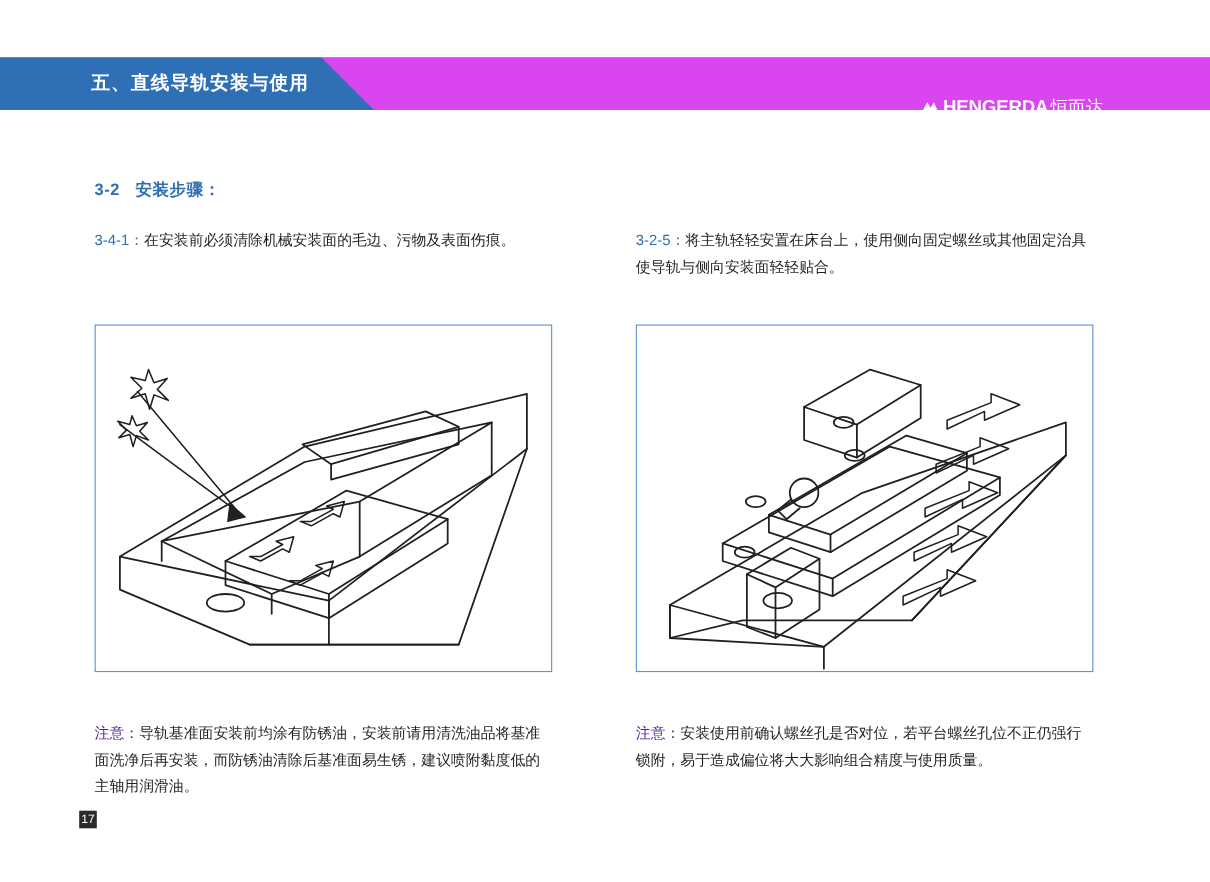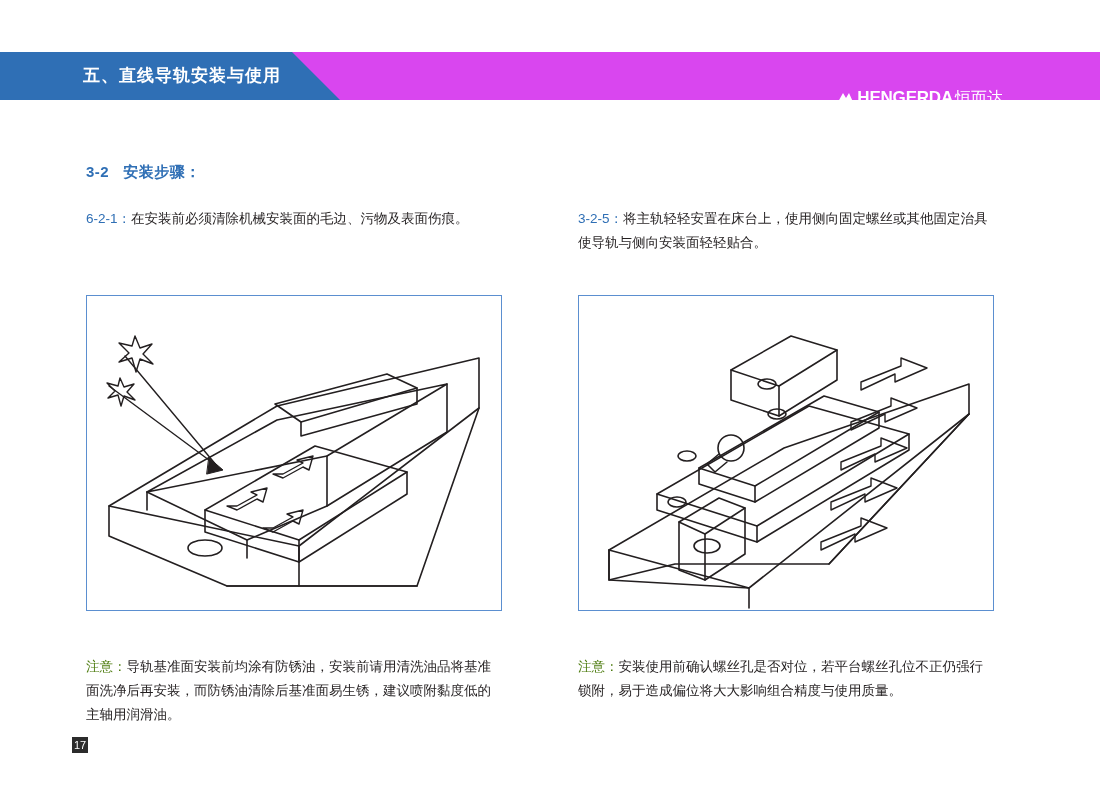--- a/index.html
+++ b/index.html
@@ -112,21 +112,21 @@
   .fig svg { display: block; }
 
   .note {
     position: absolute;
     top: 655px;
     font-size: 13.5px;
     line-height: 24px;
     color: #231f20;
     width: 418px;
   }
-  .note .lbl { color: #4d7c0f; }
+  .note .lbl { color: #4c1d95; }
 
   .page-num {
     position: absolute;
     left: 72px;
     top: 737px;
     width: 16px;
     height: 16px;
     background: #2b2b2b;
     color: #ffffff;
     font-size: 11px;
@@ -149,21 +149,21 @@
     <span class="brand-en">HENGERDA</span>
     <span class="brand-cn">恒而达</span>
   </div>
 </div>
 
 <div class="section-title">
   <span class="num">3-2</span><span>安装步骤：</span>
 </div>
 
 <div class="col-left step-text">
-  <span class="lbl">6-2-1：</span><span>在安装前必须清除机械安装面的毛边、污物及表面伤痕。</span>
+  <span class="lbl">3-4-1：</span><span>在安装前必须清除机械安装面的毛边、污物及表面伤痕。</span>
 </div>
 
 <div class="col-left fig">
   <svg width="414" height="314" viewBox="0 0 414 314">
     <g fill="none" stroke="#231f20" stroke-width="1.6" stroke-linejoin="round" stroke-linecap="round">
 
       <path d="M22 210 L190 110 L392 62 L392 112 L330 290 L140 290 L22 240 Z"></path>
       <path d="M22 210 L212 250 L392 112"></path>
       <path d="M212 250 L212 290"></path>
       <path d="M140 290 L212 290 L330 290"></path>

